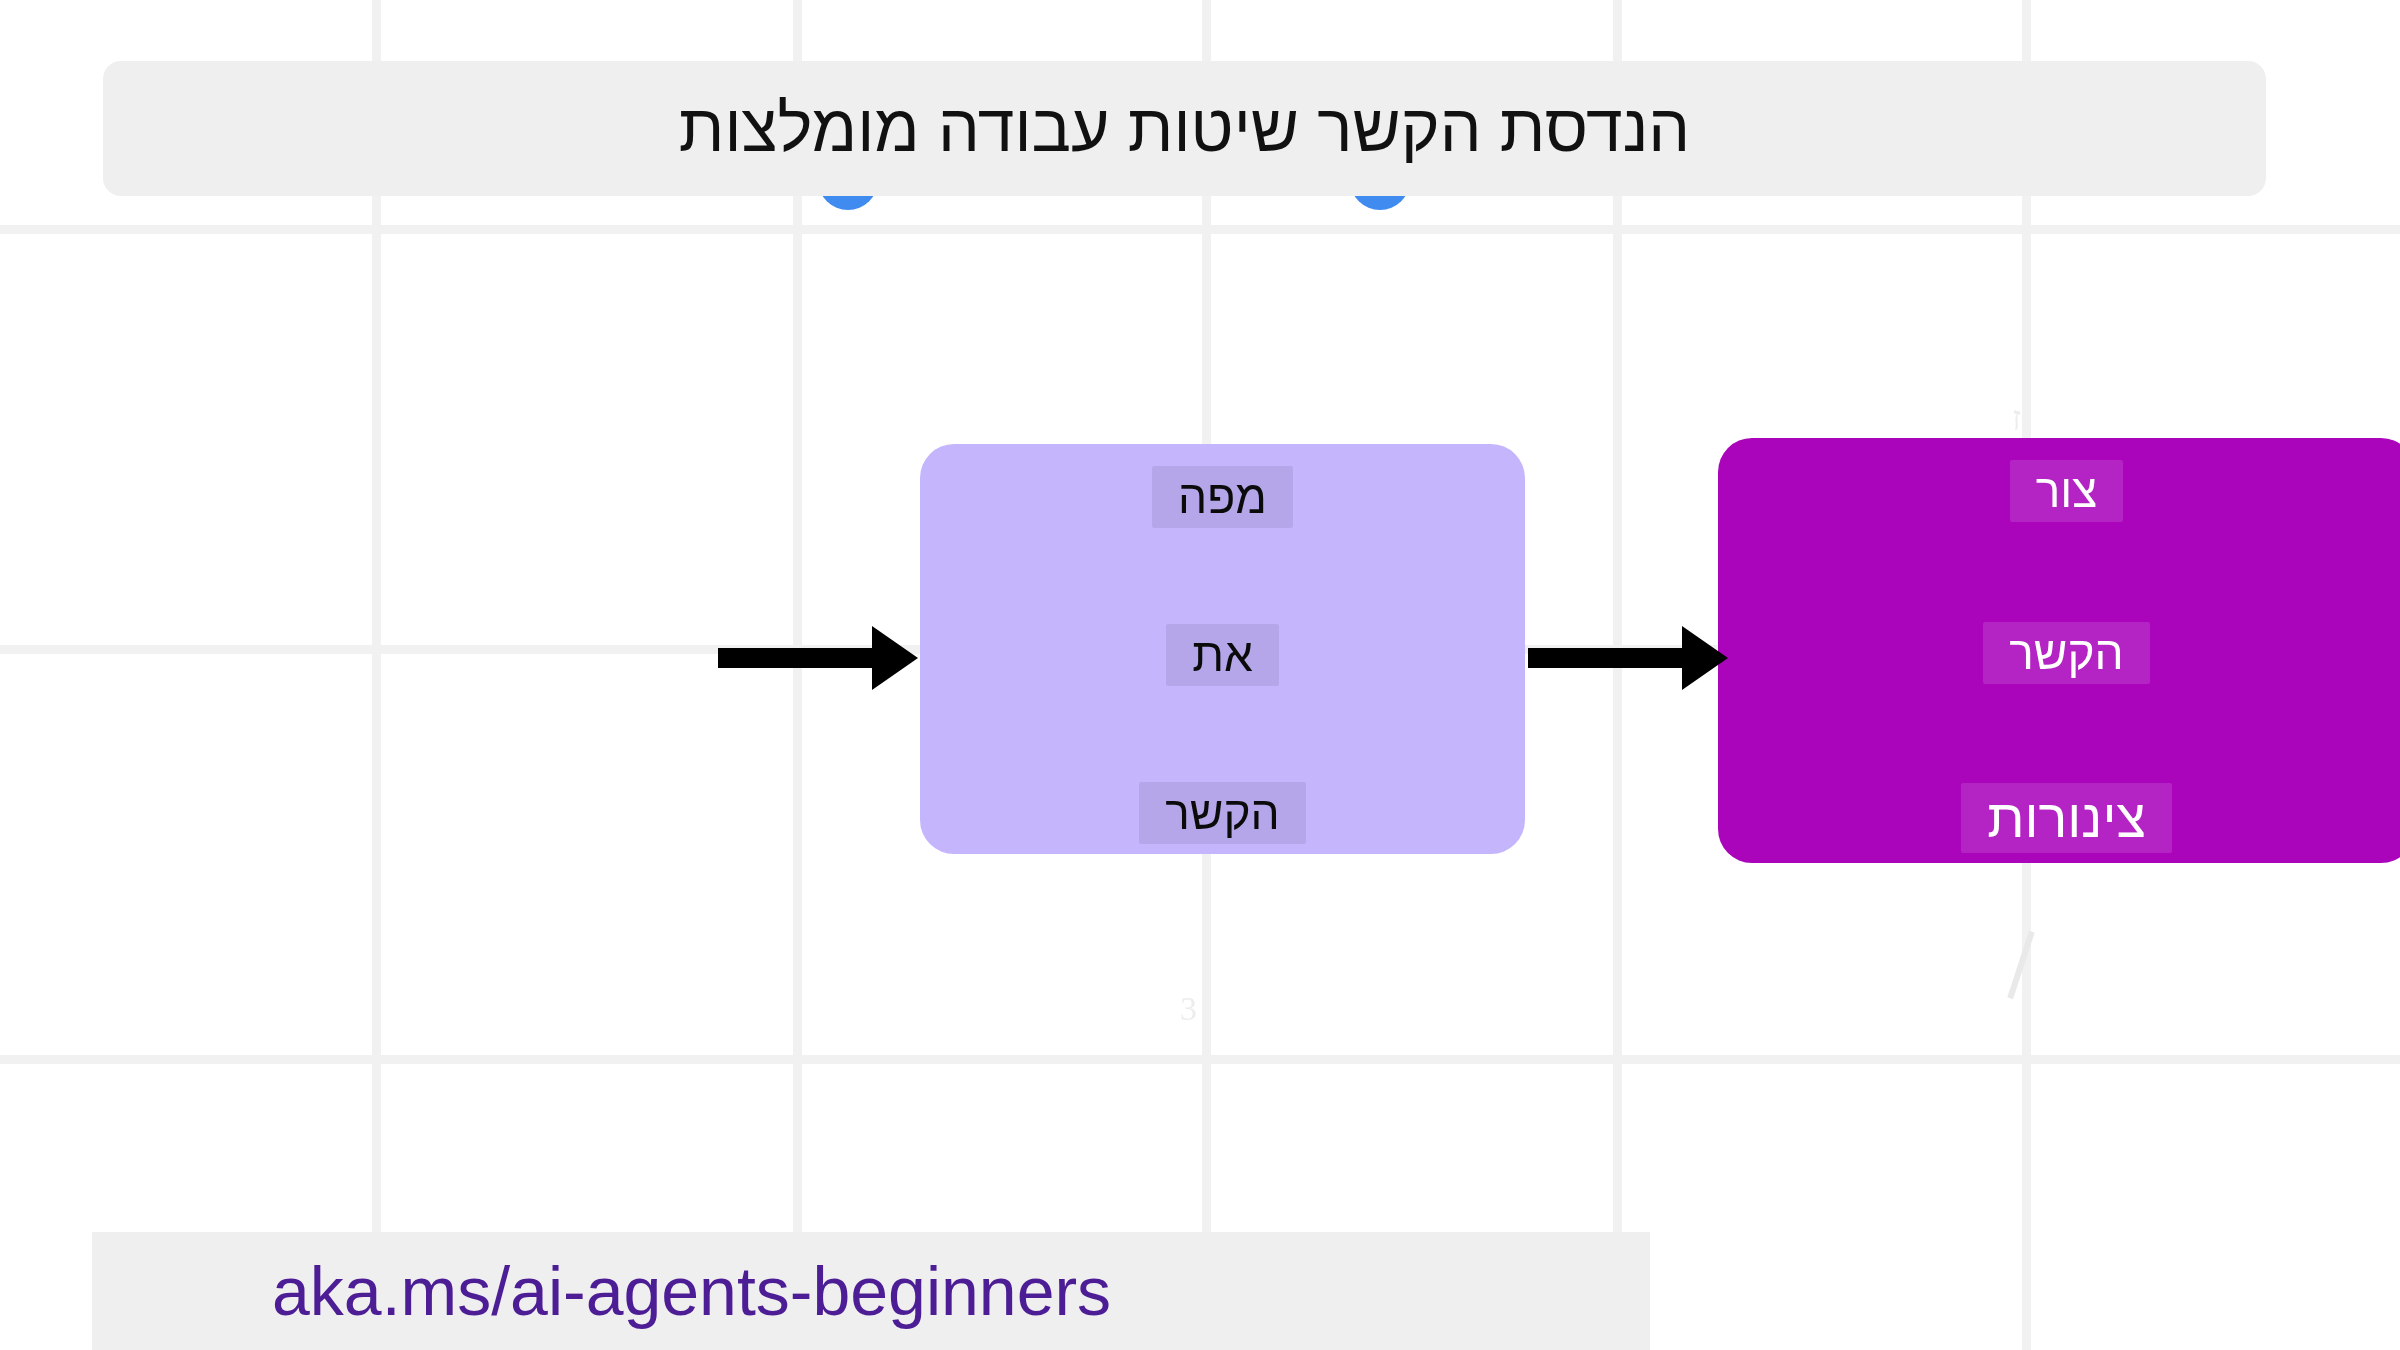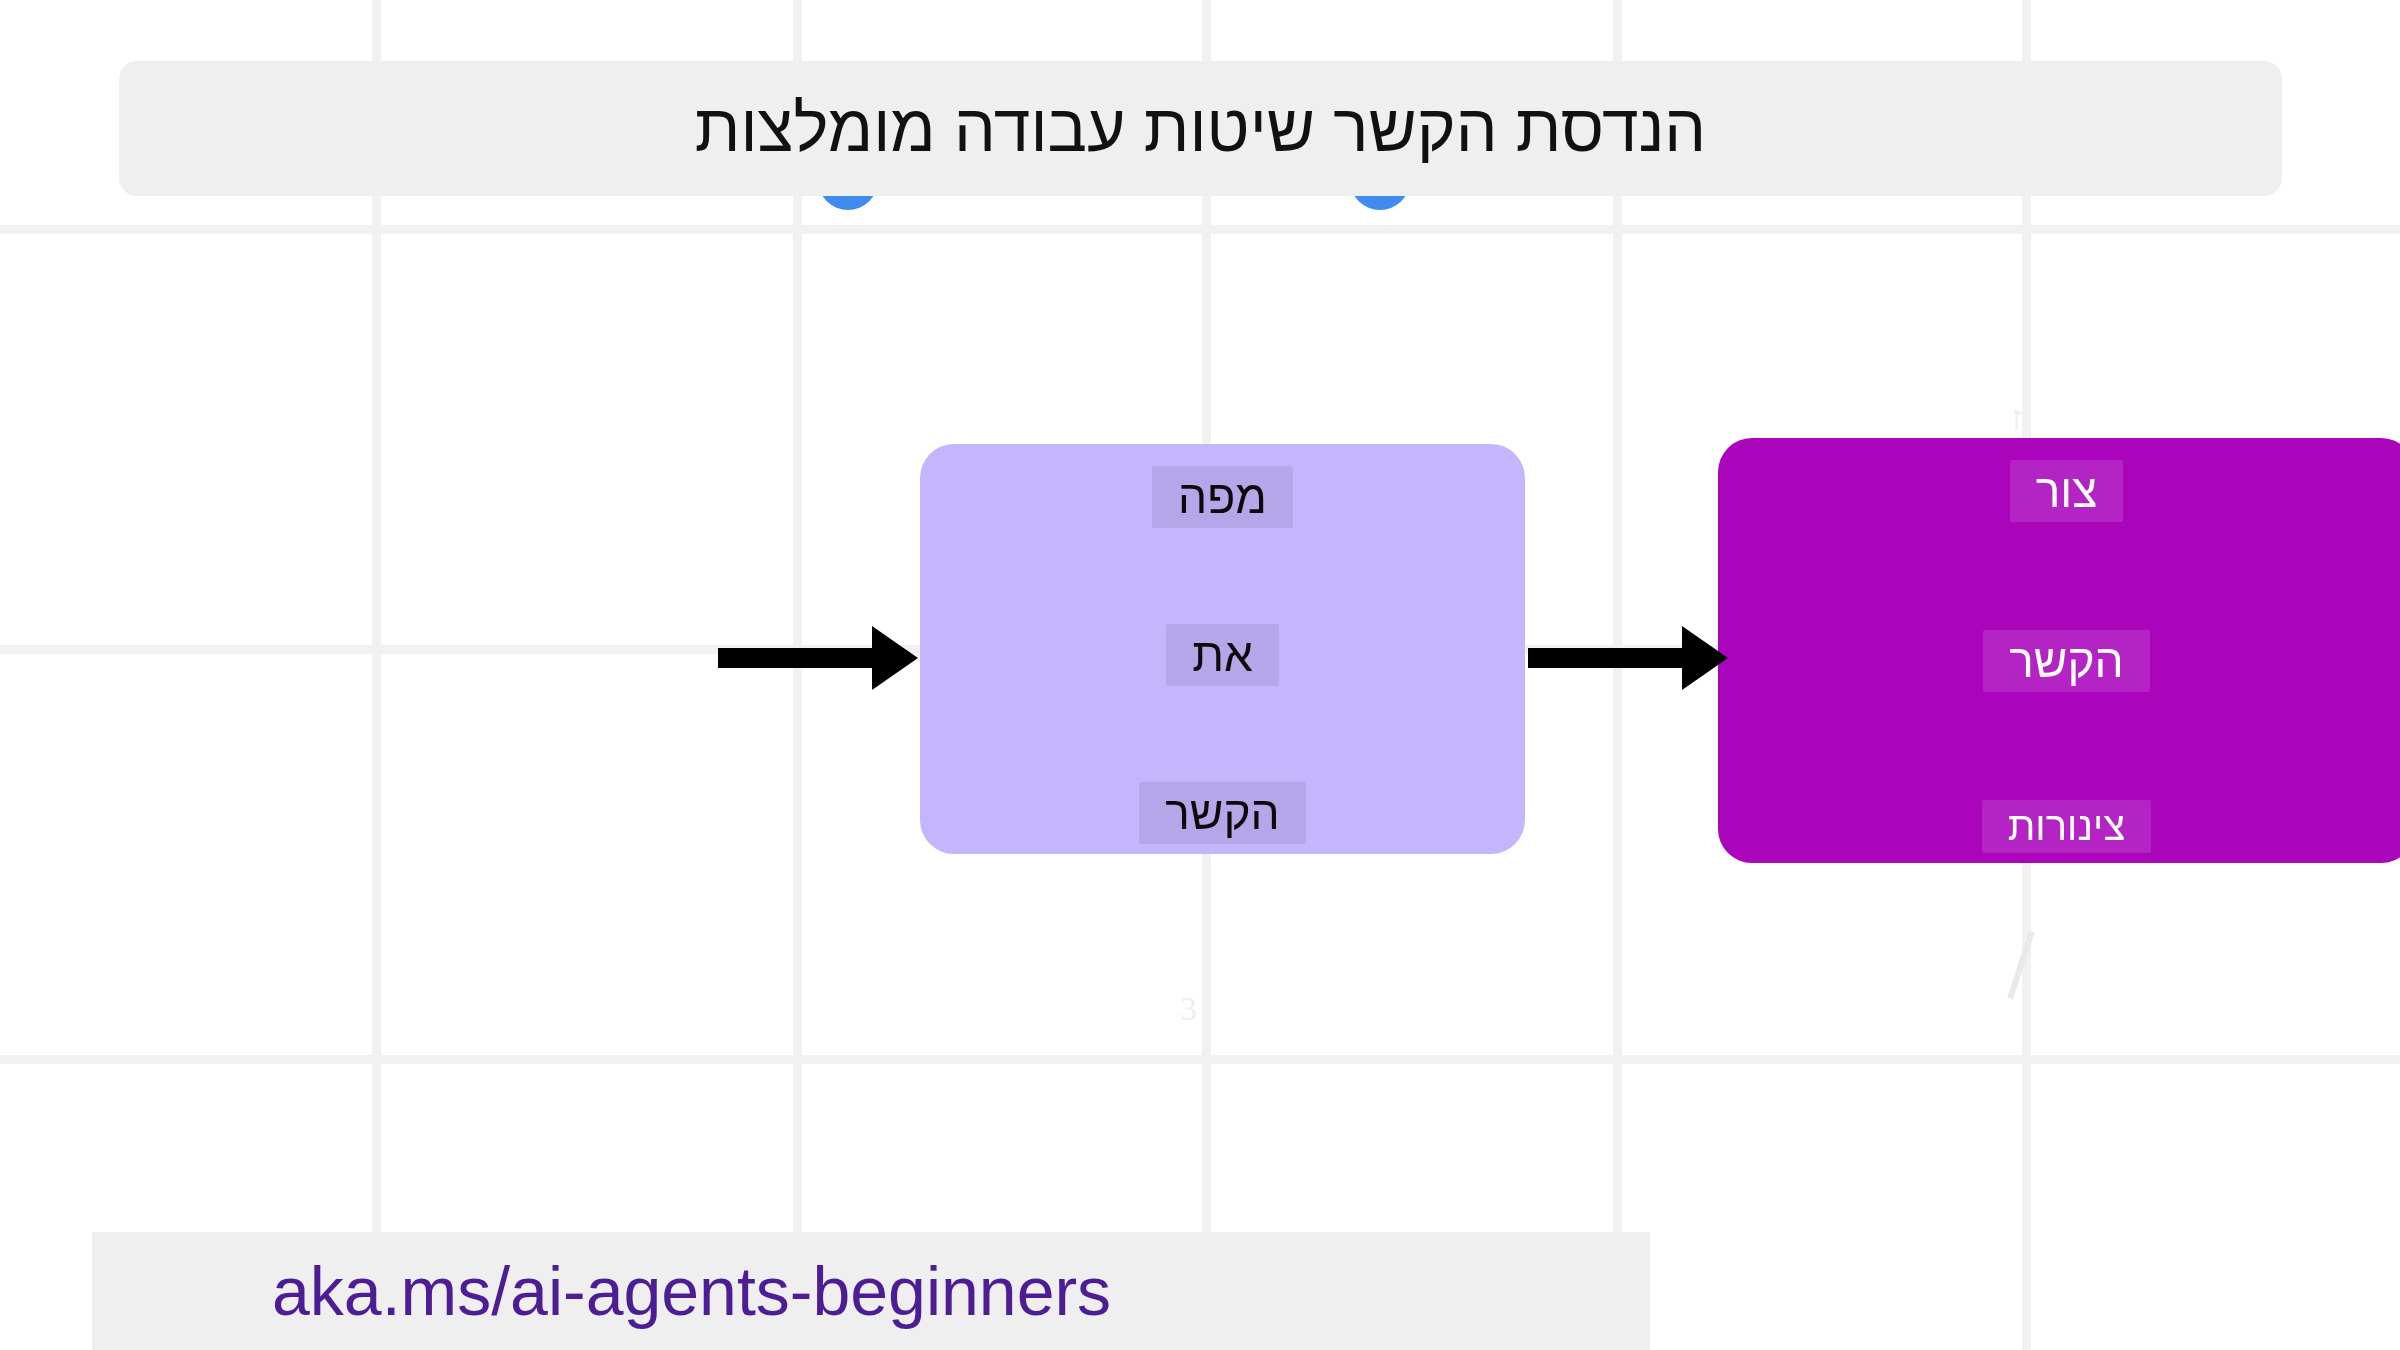--- a/index.html
+++ b/index.html
@@ -61,21 +61,21 @@
   }
   .ghost-faint {
     color: #ededed;
     font-size: 34px;
     font-family: "Liberation Serif", serif;
   }
 
   
   .title-band {
     position: absolute;
-    left: 119px;
+    left: 103px;
     top: 61px;
     width: 2163px;
     height: 135px;
     background: #efefef;
     display: flex;
     align-items: center;
     justify-content: center;
     z-index: 6;
     border-radius: 18px;
   }
@@ -122,21 +122,21 @@
     color: #0b0b0b;
     font-size: 46px;
     background: rgba(0, 0, 0, 0.08);
   }
   .box-purple .box-line {
     color: #ffffff;
     font-size: 46px;
     background: rgba(255, 255, 255, 0.12);
   }
   .box-purple .box-line.line-big {
-    font-size: 40px;
+    font-size: 54px;
   }
 
   
   .arrow {
     position: absolute;
     height: 20px;
     z-index: 5;
   }
   .arrow .shaft {
     position: absolute;

